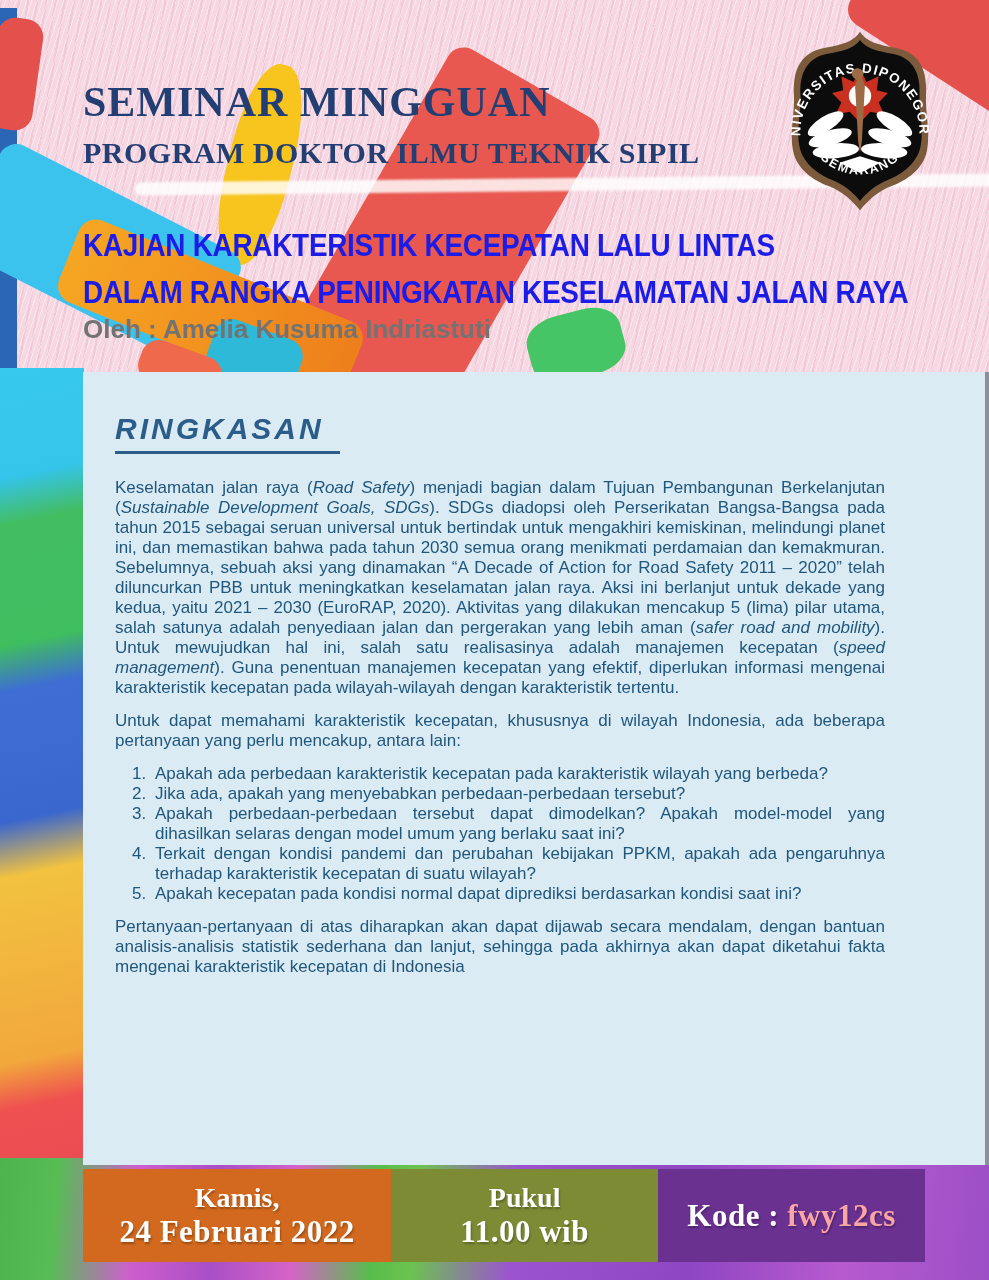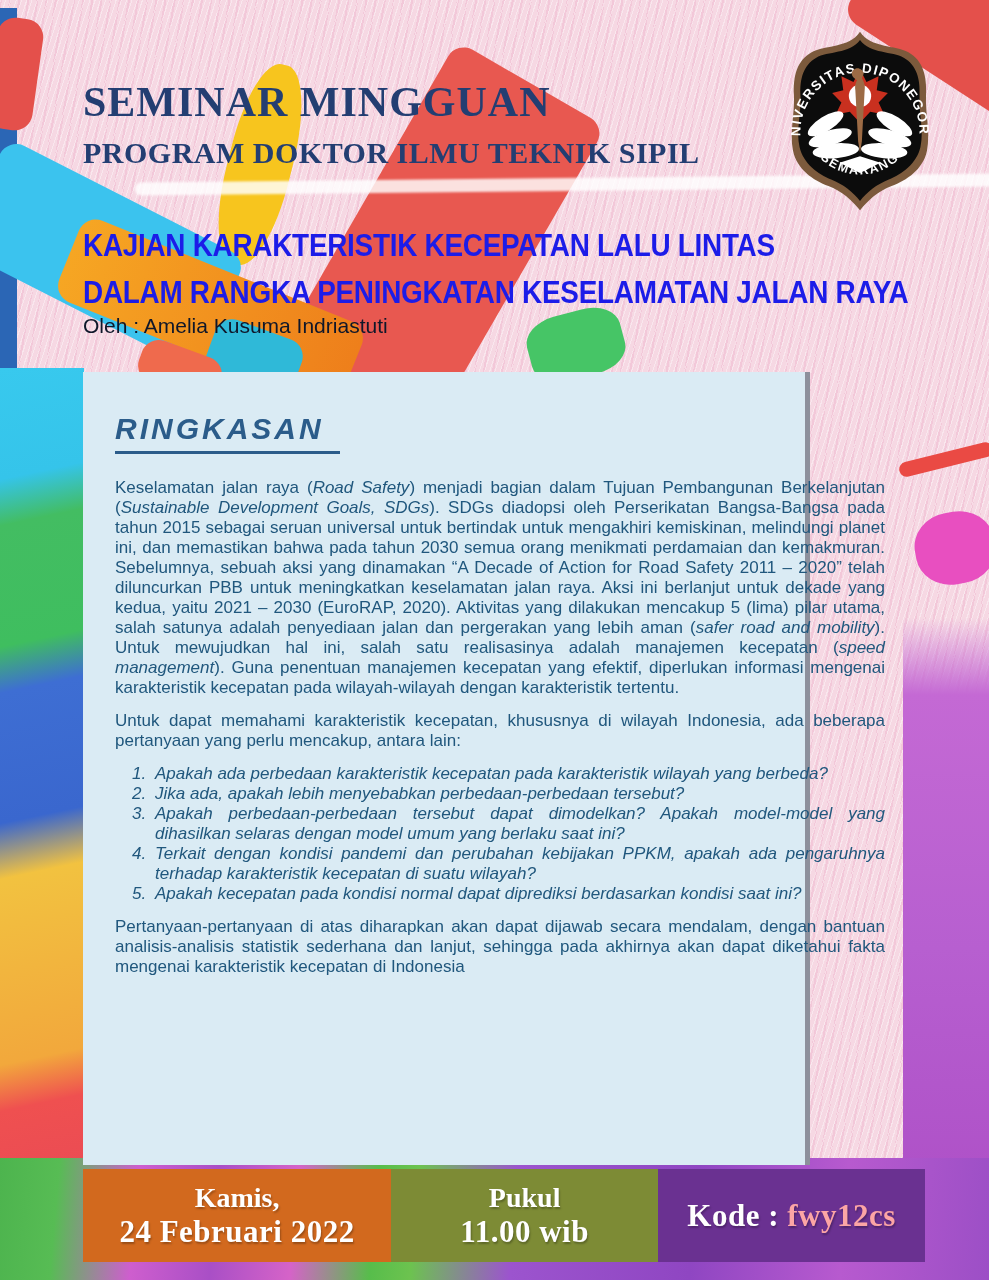--- a/index.html
+++ b/index.html
@@ -44,32 +44,32 @@
   .hdr-serif{font-family:"Liberation Serif","DejaVu Serif",serif;font-weight:700;color:#233E72;z-index:5;text-align:center;}
   #hdr-title{left:83px;top:78px;font-size:42px;letter-spacing:1px;}
   #hdr-sub{left:83px;top:136px;font-size:30px;letter-spacing:.5px;}
   #logo-box{left:763px;top:28px;width:194px;height:186px;z-index:5;}
 
   
   .blue-title{color:#1C1CE8;font-weight:700;z-index:5;transform:scaleX(.9);transform-origin:left;
               font-size:31px;letter-spacing:-.3px;white-space:nowrap;}
   #title1{left:83px;top:228px;}
   #title2{left:83px;top:275px;}
-  #author{left:83px;top:314px;font-size:21px;font-weight:400;color:#0f172a;z-index:5;}
+  #author{left:83px;top:314px;font-size:26px;font-weight:700;color:#737373;z-index:5;}
 
   
-  #panel{left:83px;top:372px;width:727px;height:793px;background:#DAEBF4;z-index:10;
+  #panel{left:83px;top:372px;width:907px;height:793px;background:#DAEBF4;z-index:10;
          border-right:5px solid #8D909C;box-sizing:border-box;}
   #panel-inner{padding:40px 26px 0 32px;}
   #ringkasan{display:inline-block;font-style:italic;font-size:30px;font-weight:600;color:#2B5C8A;
              letter-spacing:3px;border-bottom:3px solid #2B5C8A;padding:0 16px 5px 0;margin:0 0 24px 0;}
   .body-text{color:#20577D;font-size:17px;line-height:20px;text-align:justify;width:770px;}
   .body-text p{margin:0 0 13px 0;}
   .body-text i{font-style:italic;}
-  #q-list{margin:0 0 13px 0;padding:0 0 0 36px;color:#20577D;font-style:italic;}
+  #q-list{margin:0 0 13px 0;padding:0 0 0 36px;color:#20577D;}
   #q-list li{padding-left:4px;text-align:justify;}
 
   
   #footer{left:83px;top:1169px;width:842px;height:70px;display:flex;z-index:11;
           font-family:"Liberation Serif","DejaVu Serif",serif;font-weight:700;color:#FFFFFF;text-align:center;}
   .fblock{height:93px;display:flex;flex-direction:column;justify-content:center;gap:2px;
           text-shadow:1px 2px 2px rgba(0,0,0,.28);}
   #f-date{width:36.6%;}
   #f-time{width:31.7%;}
   #f-teams{width:31.7%;}
@@ -135,21 +135,21 @@
 <div class="abs" id="author">Oleh : Amelia Kusuma Indriastuti</div>
 
 <div class="abs" id="panel">
   <div id="panel-inner">
     <div id="ringkasan">RINGKASAN</div>
     <div class="body-text">
       <p><span>Keselamatan jalan raya (</span><i>Road Safety</i><span>) menjadi bagian dalam Tujuan Pembangunan Berkelanjutan (</span><i>Sustainable Development Goals, SDGs</i><span>). SDGs diadopsi oleh Perserikatan Bangsa-Bangsa pada tahun 2015 sebagai seruan universal untuk bertindak untuk mengakhiri kemiskinan, melindungi planet ini, dan memastikan bahwa pada tahun 2030 semua orang menikmati perdamaian dan kemakmuran. Sebelumnya, sebuah aksi yang dinamakan “A Decade of Action for Road Safety 2011 – 2020” telah diluncurkan PBB untuk meningkatkan keselamatan jalan raya. Aksi ini berlanjut untuk dekade yang kedua, yaitu 2021 – 2030 (EuroRAP, 2020). Aktivitas yang dilakukan mencakup 5 (lima) pilar utama, salah satunya adalah penyediaan jalan dan pergerakan yang lebih aman (</span><i>safer road and mobility</i><span>). Untuk mewujudkan hal ini, salah satu realisasinya adalah manajemen kecepatan (</span><i>speed management</i><span>). Guna penentuan manajemen kecepatan yang efektif, diperlukan informasi mengenai karakteristik kecepatan pada wilayah-wilayah dengan karakteristik tertentu.</span></p>
       <p>Untuk dapat memahami karakteristik kecepatan, khususnya di wilayah Indonesia, ada beberapa pertanyaan yang perlu mencakup, antara lain:</p>
       <ol id="q-list">
           <li>Apakah ada perbedaan karakteristik kecepatan pada karakteristik wilayah yang berbeda?</li>
-          <li>Jika ada, apakah lebih menyebabkan perbedaan-perbedaan tersebut?</li>
+          <li>Jika ada, apakah yang menyebabkan perbedaan-perbedaan tersebut?</li>
           <li>Apakah perbedaan-perbedaan tersebut dapat dimodelkan? Apakah model-model yang dihasilkan selaras dengan model umum yang berlaku saat ini?</li>
           <li>Terkait dengan kondisi pandemi dan perubahan kebijakan PPKM, apakah ada pengaruhnya terhadap karakteristik kecepatan di suatu wilayah?</li>
           <li>Apakah kecepatan pada kondisi normal dapat diprediksi berdasarkan kondisi saat ini?</li>
         </ol>
       <p>Pertanyaan-pertanyaan di atas diharapkan akan dapat dijawab secara mendalam, dengan bantuan analisis-analisis statistik sederhana dan lanjut, sehingga pada akhirnya akan dapat diketahui fakta mengenai karakteristik kecepatan di Indonesia</p>
     </div>
   </div>
 </div>
 
 <div class="abs" id="footer">

